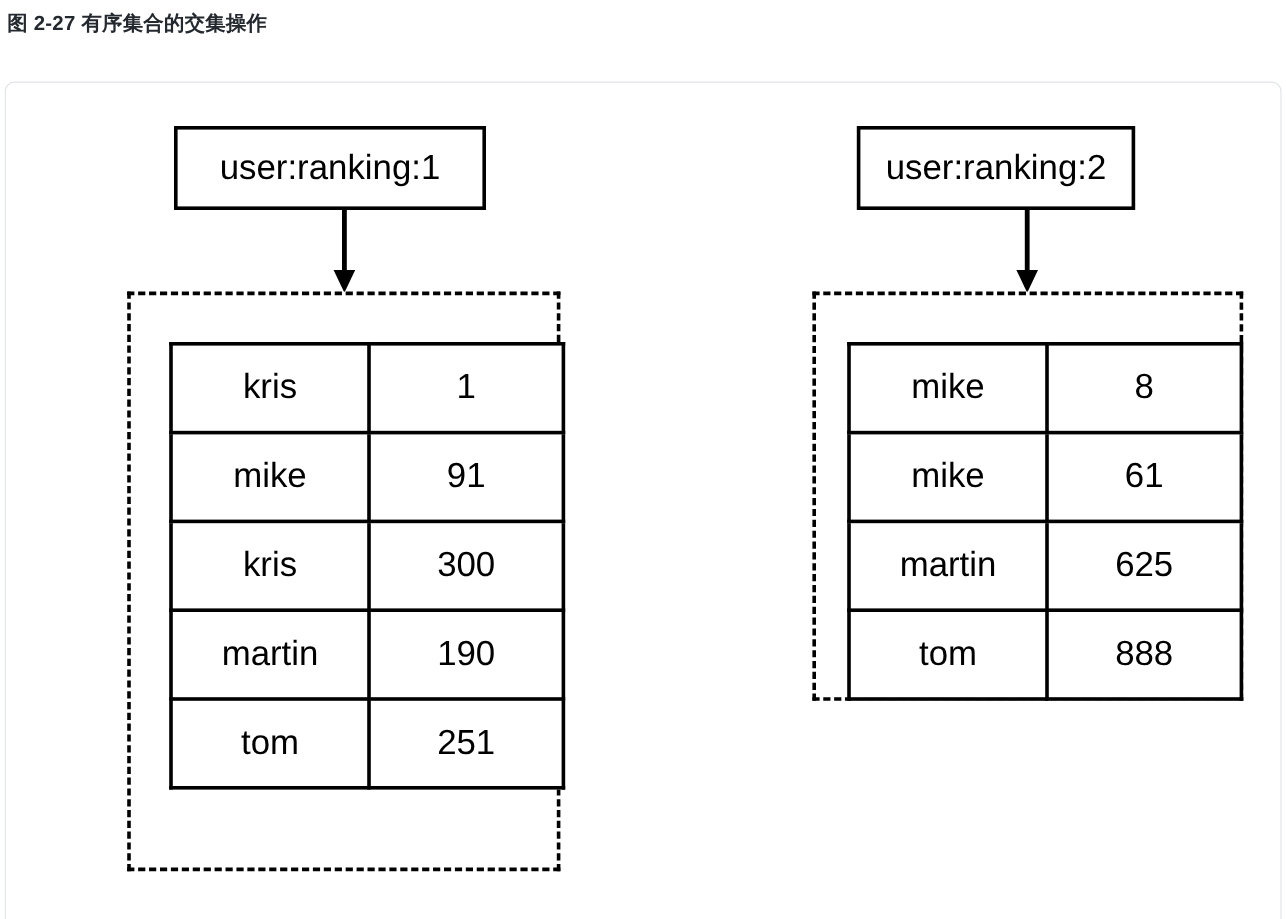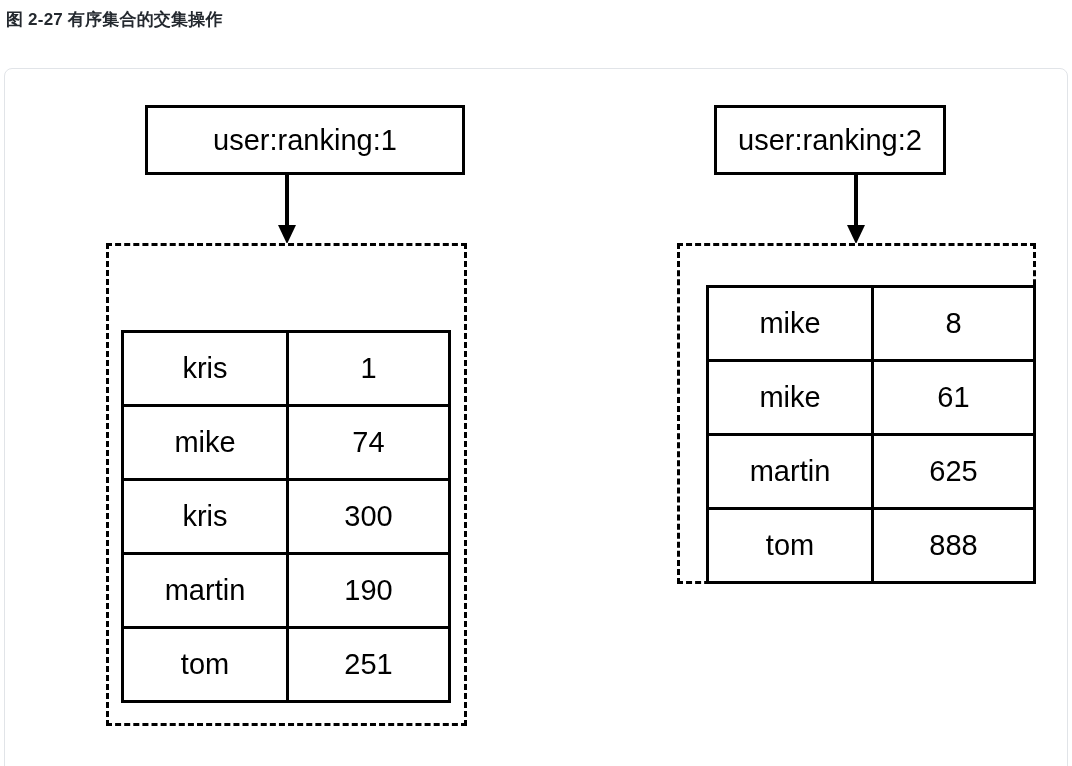--- a/index.html
+++ b/index.html
@@ -57,21 +57,21 @@
     border: 3px solid #000000;
     background: #ffffff;
     box-sizing: border-box;
     display: flex;
     align-items: center;
     justify-content: center;
     font-size: 29px;
     color: #000000;
     white-space: nowrap;
   }
-  #key-box-1 { left: 145px; top: 105px; width: 320px; height: 70px; text-align: center; }
+  #key-box-1 { left: 145px; top: 105px; width: 260px; height: 70px; text-align: center; }
   #key-box-2 { left: 714px; top: 105px; width: 232px; height: 70px; }
 
   
   .connector {
     position: absolute;
     width: 26px;
   }
   #connector-1 { left: 274px; top: 175px; height: 70px; }
   #connector-2 { left: 843px; top: 175px; height: 70px; }
   .connector .shaft {
@@ -103,21 +103,21 @@
   #set-container-1 { left: 106px; top: 243px; width: 361px; height: 483px; }
   #set-container-2 { left: 677px; top: 243px; width: 359px; height: 341px; }
 
   
   .member-table {
     position: absolute;
     border-collapse: collapse;
     table-layout: fixed;
     background: #ffffff;
   }
-  #member-table-1 { left: 12px; top: 39px; width: 321px; margin-top: 45px; }
+  #member-table-1 { left: 32px; top: 39px; width: 321px; }
   #member-table-2 { left: 26px; top: 39px; width: 321px; }
   .member-table td {
     border: 3px solid #000000;
     height: 71px;
     font-size: 29px;
     color: #000000;
     text-align: center;
     vertical-align: middle;
     padding: 0;
     background: #ffffff;
@@ -143,21 +143,21 @@
 
   <div class="set-container" id="set-container-1">
     <table class="member-table" id="member-table-1">
       <tbody>
         <tr>
           <td class="col-member">kris</td>
           <td class="col-score">1</td>
         </tr>
         <tr>
           <td class="col-member">mike</td>
-          <td class="col-score">74</td>
+          <td class="col-score">91</td>
         </tr>
         <tr>
           <td class="col-member">kris</td>
           <td class="col-score">300</td>
         </tr>
         <tr>
           <td class="col-member">martin</td>
           <td class="col-score">190</td>
         </tr>
         <tr>

